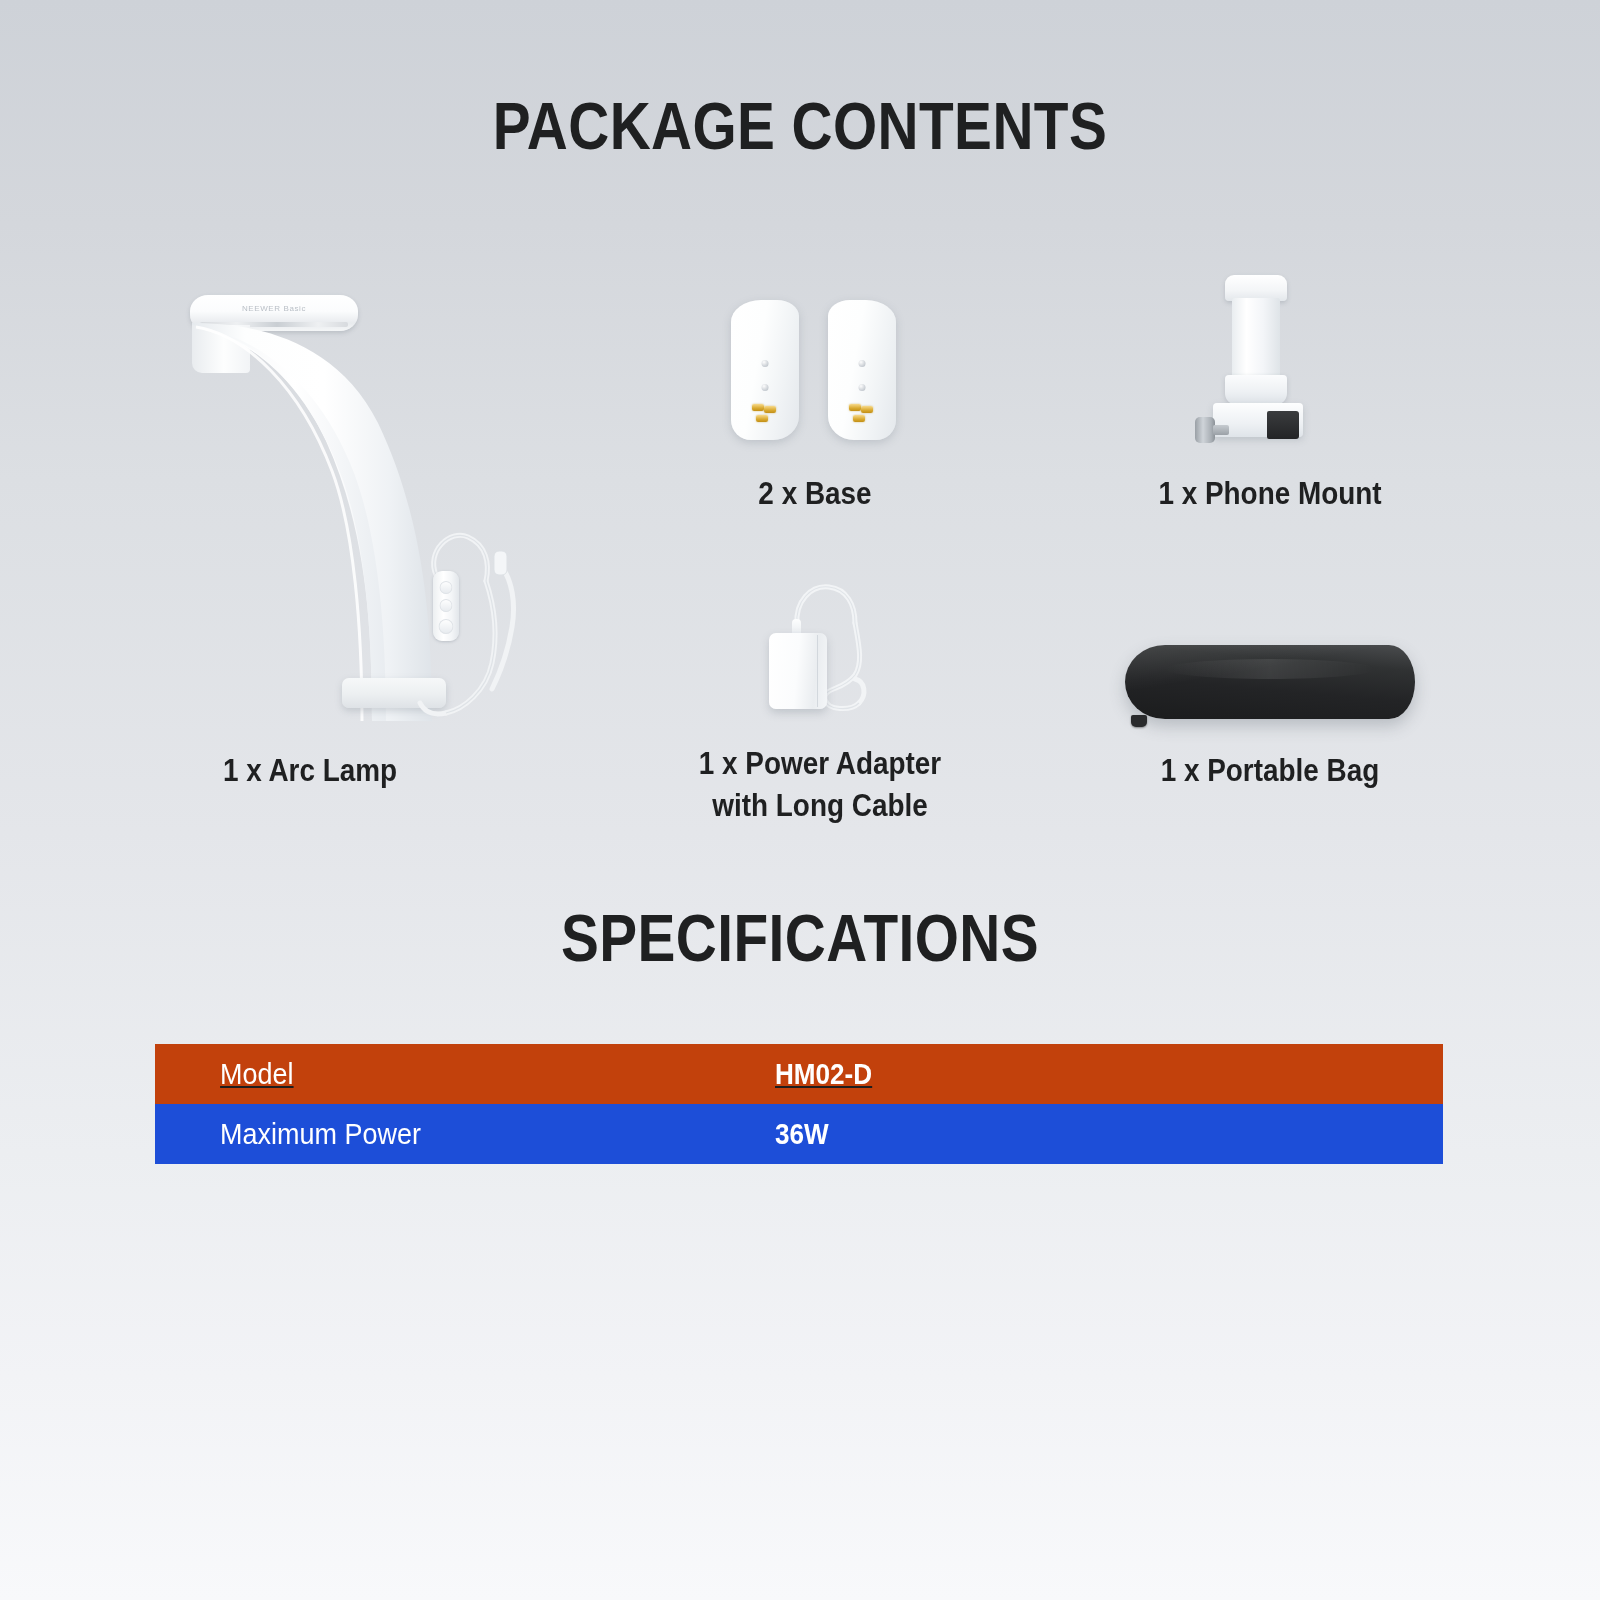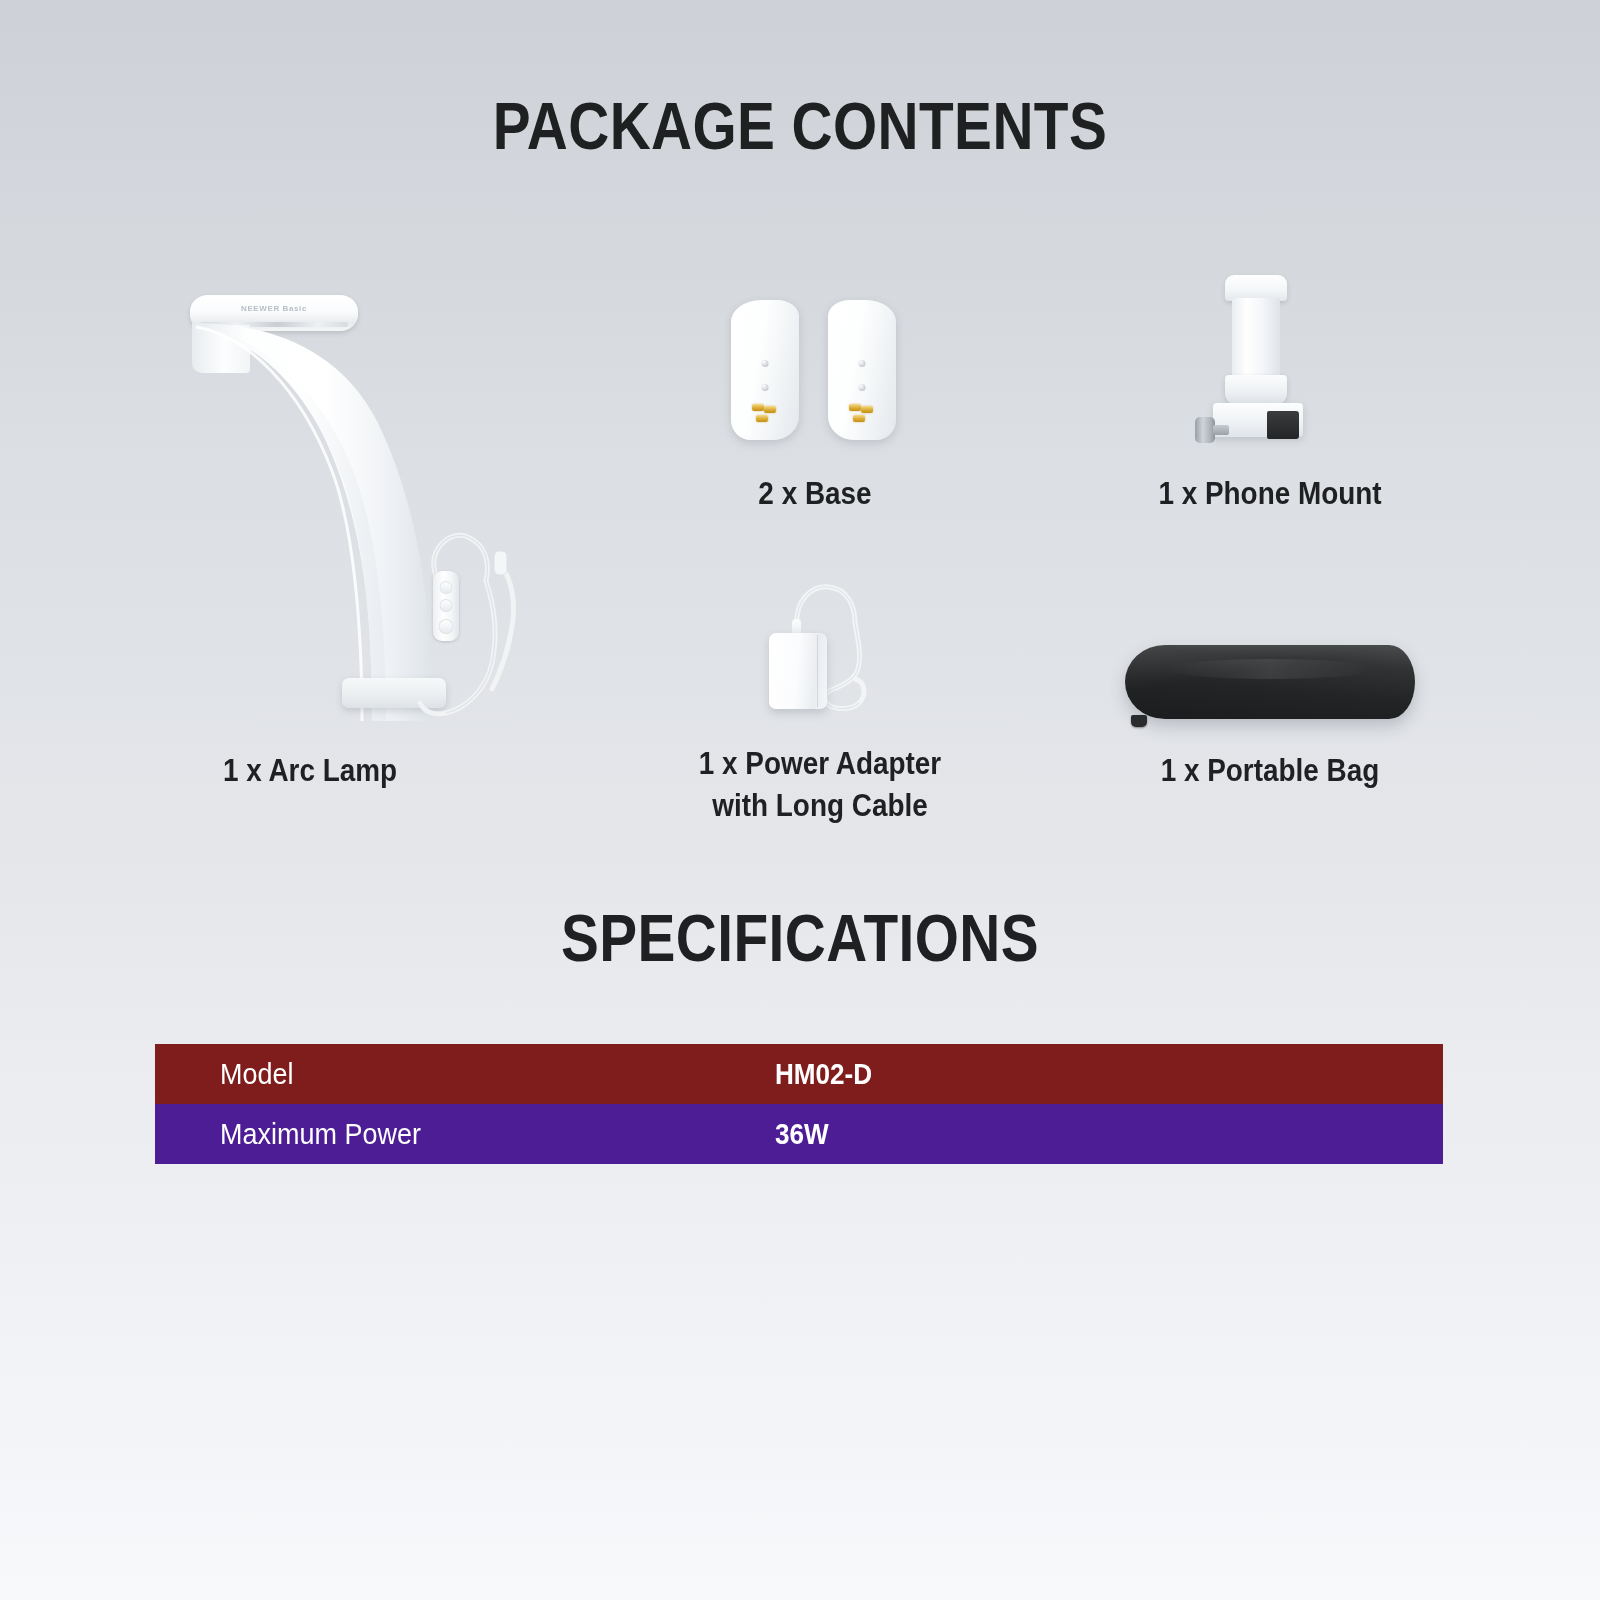--- a/index.html
+++ b/index.html
@@ -40,21 +40,21 @@
     position:absolute;
     text-align:center;
     font-weight:700;
     font-size:31px;
     line-height:42px;
     color:#1f2021;
     transform:scaleX(0.9);
   }
 
   
-  .figure { position:absolute;font-weight:bold; }
+  .figure { position:absolute; }
 
   
   #fig-arc-lamp { left:170px; top:285px; width:360px; height:440px; }
   .lamp-head {
     position:absolute; left:20px; top:10px;
     width:168px; height:36px;
     border-radius:18px/16px;
     background:linear-gradient(180deg,#ffffff 0%,#fbfcfd 45%,#e8ebee 78%,#f4f6f7 100%);
     box-shadow:0 2px 4px rgba(120,128,140,.30);
   }
@@ -210,22 +210,22 @@
     background:#2a2b2d; border-radius:2px 2px 5px 5px;
     box-shadow:0 1px 2px rgba(0,0,0,.4);
   }
 
   
   #spec-table {
     position:absolute; left:155px; top:1044px;
     width:1288px;
   }
   .spec-row { display:flex; align-items:center; height:60px; }
-  .spec-row.light { background:#7f1d1d; }
-  .spec-row.dark  { background:#4c1d95;justify-content:center; }
+  .spec-row.light { background:#c2410c;text-decoration:underline; }
+  .spec-row.dark  { background:#1d4ed8;justify-content:center; }
   .spec-label {
     width:620px; padding-left:70px;
     color:#ffffff; font-size:29px; font-weight:400;
     transform:scaleX(0.93); transform-origin:left center;
     white-space:nowrap;
   }
   .spec-value {
     flex:1;
     color:#ffffff; font-size:29px; font-weight:700;
     transform:scaleX(0.9); transform-origin:left center;

